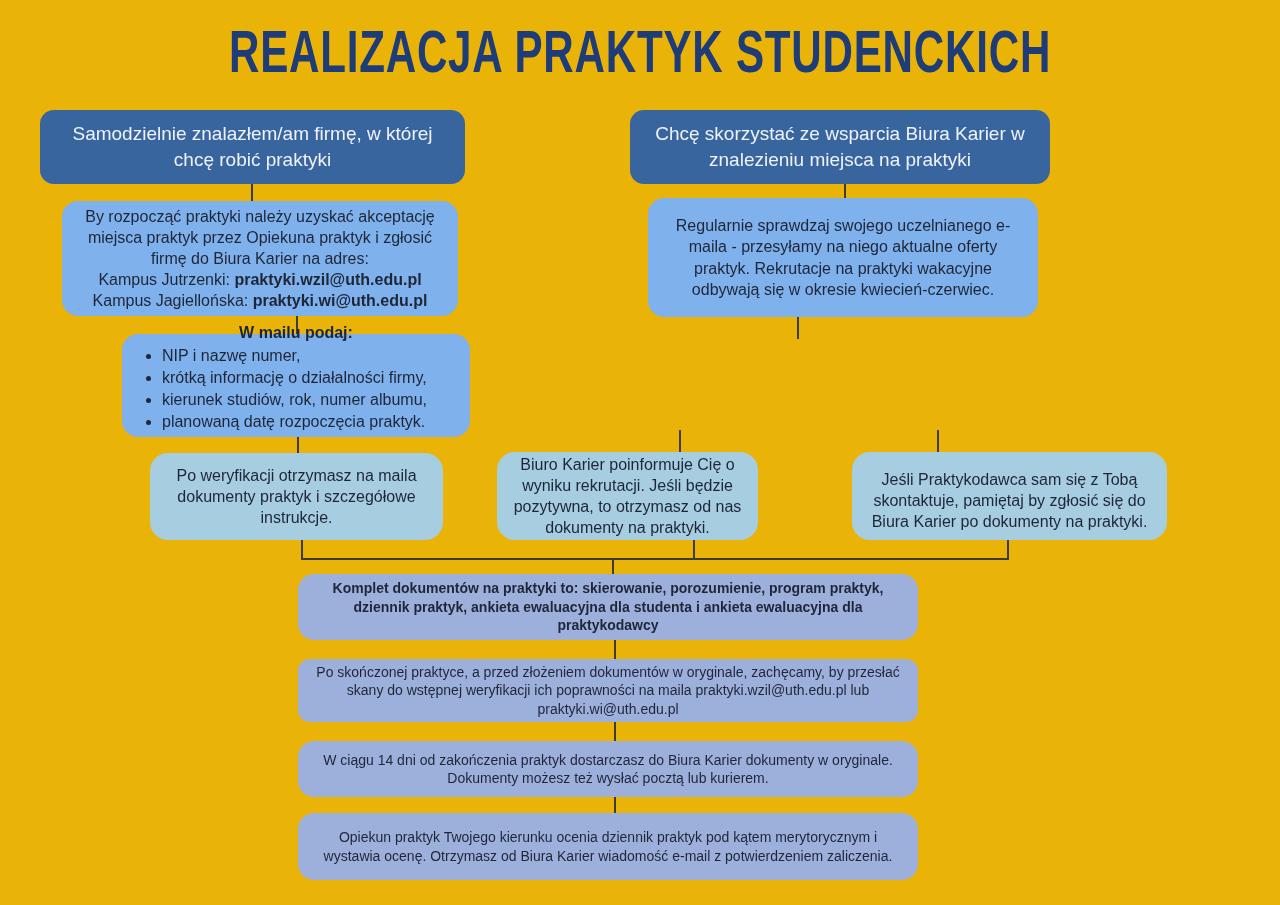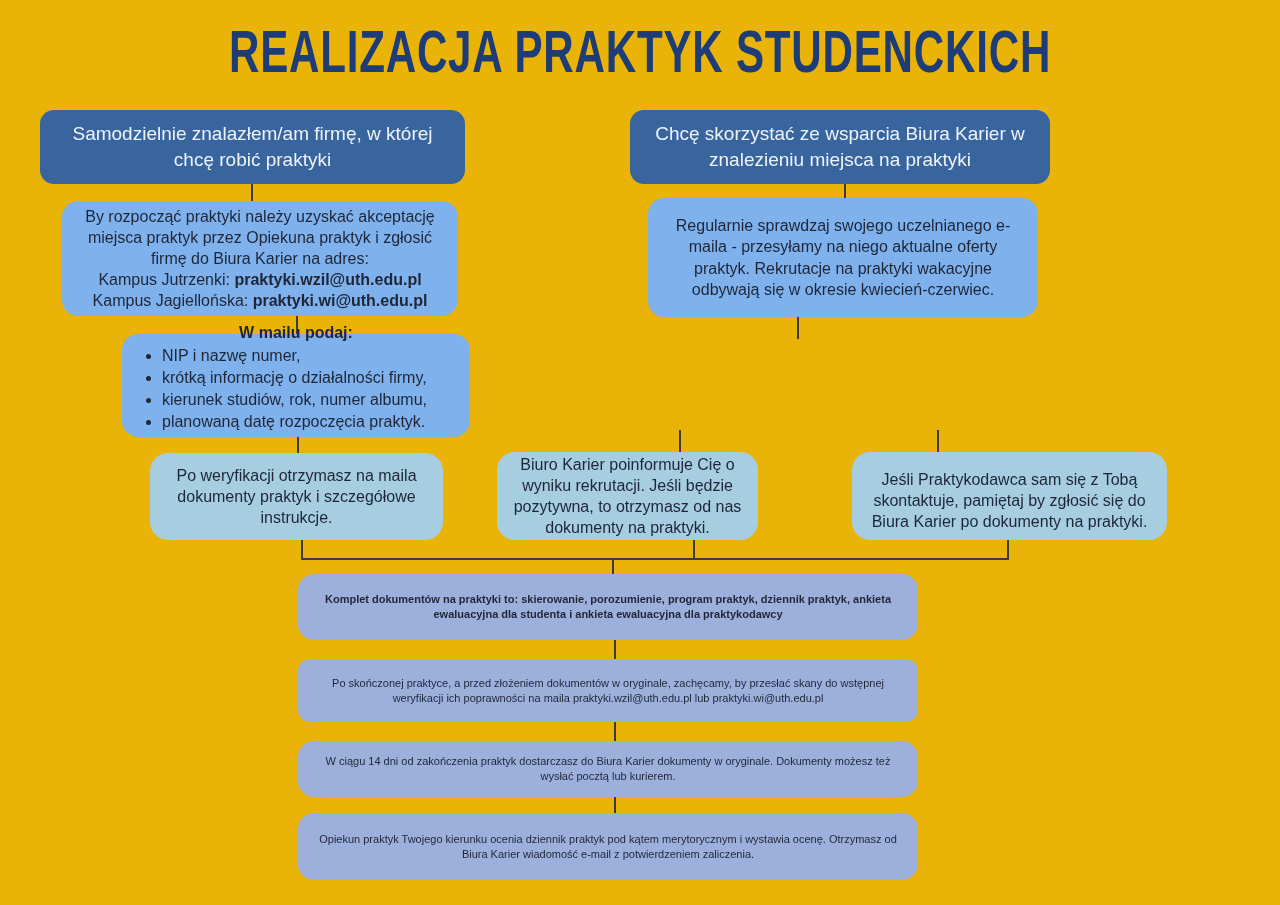--- a/index.html
+++ b/index.html
@@ -55,21 +55,21 @@
   }
   .node.header {
     background: #39659f;
     color: #eef3fa;
     font-size: 19px;
     line-height: 1.35;
     border-radius: 14px;
   }
   .node.mid { background: #7fb1ec; }
   .node.light { background: #a6cde0; border-radius: 18px; }
-  .node.bottom { background: #9db0dc; font-size: 11px; }
+  .node.bottom { background: #9db0dc; font-size: 14px; }
   .node.bottom.bold { font-weight: 700; }
   .node .emph { font-weight: 700; }
   .node ul {
     margin: 2px 0 0 0;
     padding: 0 0 0 30px;
     text-align: left;
     list-style: disc;
   }
   .node ul li { margin: 0 0 1px 0; }
   .list-title { font-weight: 700; text-align: center; }

